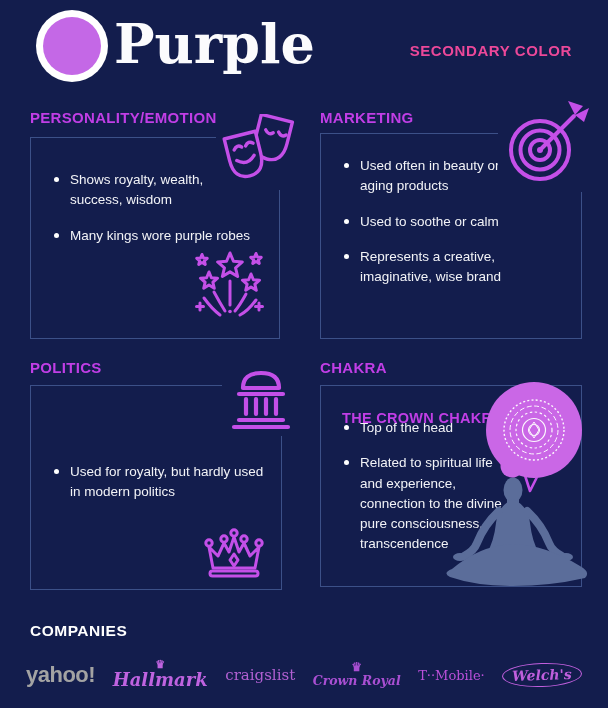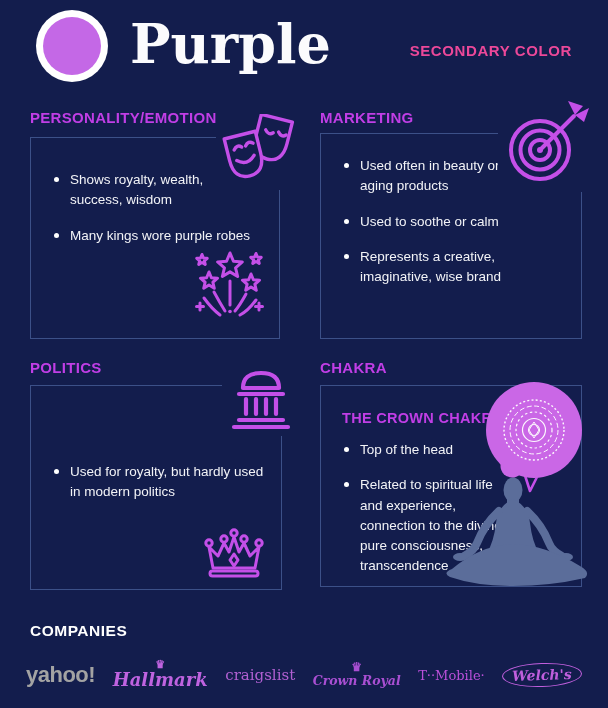--- a/index.html
+++ b/index.html
@@ -1,21 +1,21 @@
 <!DOCTYPE html>
 <html><head>
 <meta charset="utf-8">
 <style>
   html,body{margin:0;padding:0;background:#0d1430;}
   .page{position:relative;width:608px;height:708px;background:#131d4d;overflow:hidden;
         font-family:"Liberation Sans",sans-serif;color:#f2f3f7;}
   
   .swatch-outer{position:absolute;left:36px;top:10px;width:72px;height:72px;border-radius:50%;background:#ffffff;}
   .swatch-inner{position:absolute;left:7px;top:7px;width:58px;height:58px;border-radius:50%;background:#c468e6;}
-  .main-title{position:absolute;left:130px;top:4px;height:80px;line-height:80px;
+  .main-title{position:absolute;left:114px;top:4px;height:80px;line-height:80px;
               font-family:"DejaVu Serif",serif;font-weight:700;font-size:54px;color:#fbfbfd;}
   .badge{position:absolute;right:36px;top:42px;font-size:15px;font-weight:700;
          letter-spacing:.6px;color:#ec4899;}
   
   .sec-title{position:absolute;font-size:15px;font-weight:700;letter-spacing:.3px;color:#c13ee6;}
   .box{position:absolute;border:1px solid #3c5088;}
   .bullets{position:absolute;list-style:none;margin:0;padding:0;font-size:13.5px;line-height:1.5;}
   .bullets li{position:relative;padding-left:18px;margin-bottom:15px;}
   .bullets li::before{content:"";position:absolute;left:2px;top:7px;width:5px;height:5px;
                       border-radius:50%;background:#ffffff;}
@@ -155,21 +155,21 @@
         <circle cx="42" cy="15" r="3.2"></circle>
         <circle cx="57" cy="19" r="3.2"></circle>
         <path d="M32,30 L36,36 L32,42 L28,36 Z"></path>
         <rect x="8" y="47" width="48" height="5" rx="2.5"></rect>
       </g>
     </svg>
   </div>
 
   <div class="sec-title" style="left:320px;top:359px;">CHAKRA</div>
   <div class="sub-title" style="left:342px;top:410px;">THE CROWN CHAKRA</div>
-  <ul class="bullets" style="left:342px;top:440px;width:168px;">
+  <ul class="bullets" style="left:342px;top:418px;width:168px;">
     <li><span>Top of the head</span></li>
     <li><span>Related to spiritual life and experience, connection to the divine, pure consciousness, transcendence</span></li>
   </ul>
 
   <div class="icon-free" style="left:440px;top:373px;">
     <svg width="168" height="215" viewBox="0 0 168 215">
 
       <g fill="#5b6d9a">
         <ellipse cx="73" cy="117" rx="9.5" ry="12.5"></ellipse>
         <rect x="67" y="122" width="12" height="10"></rect>

